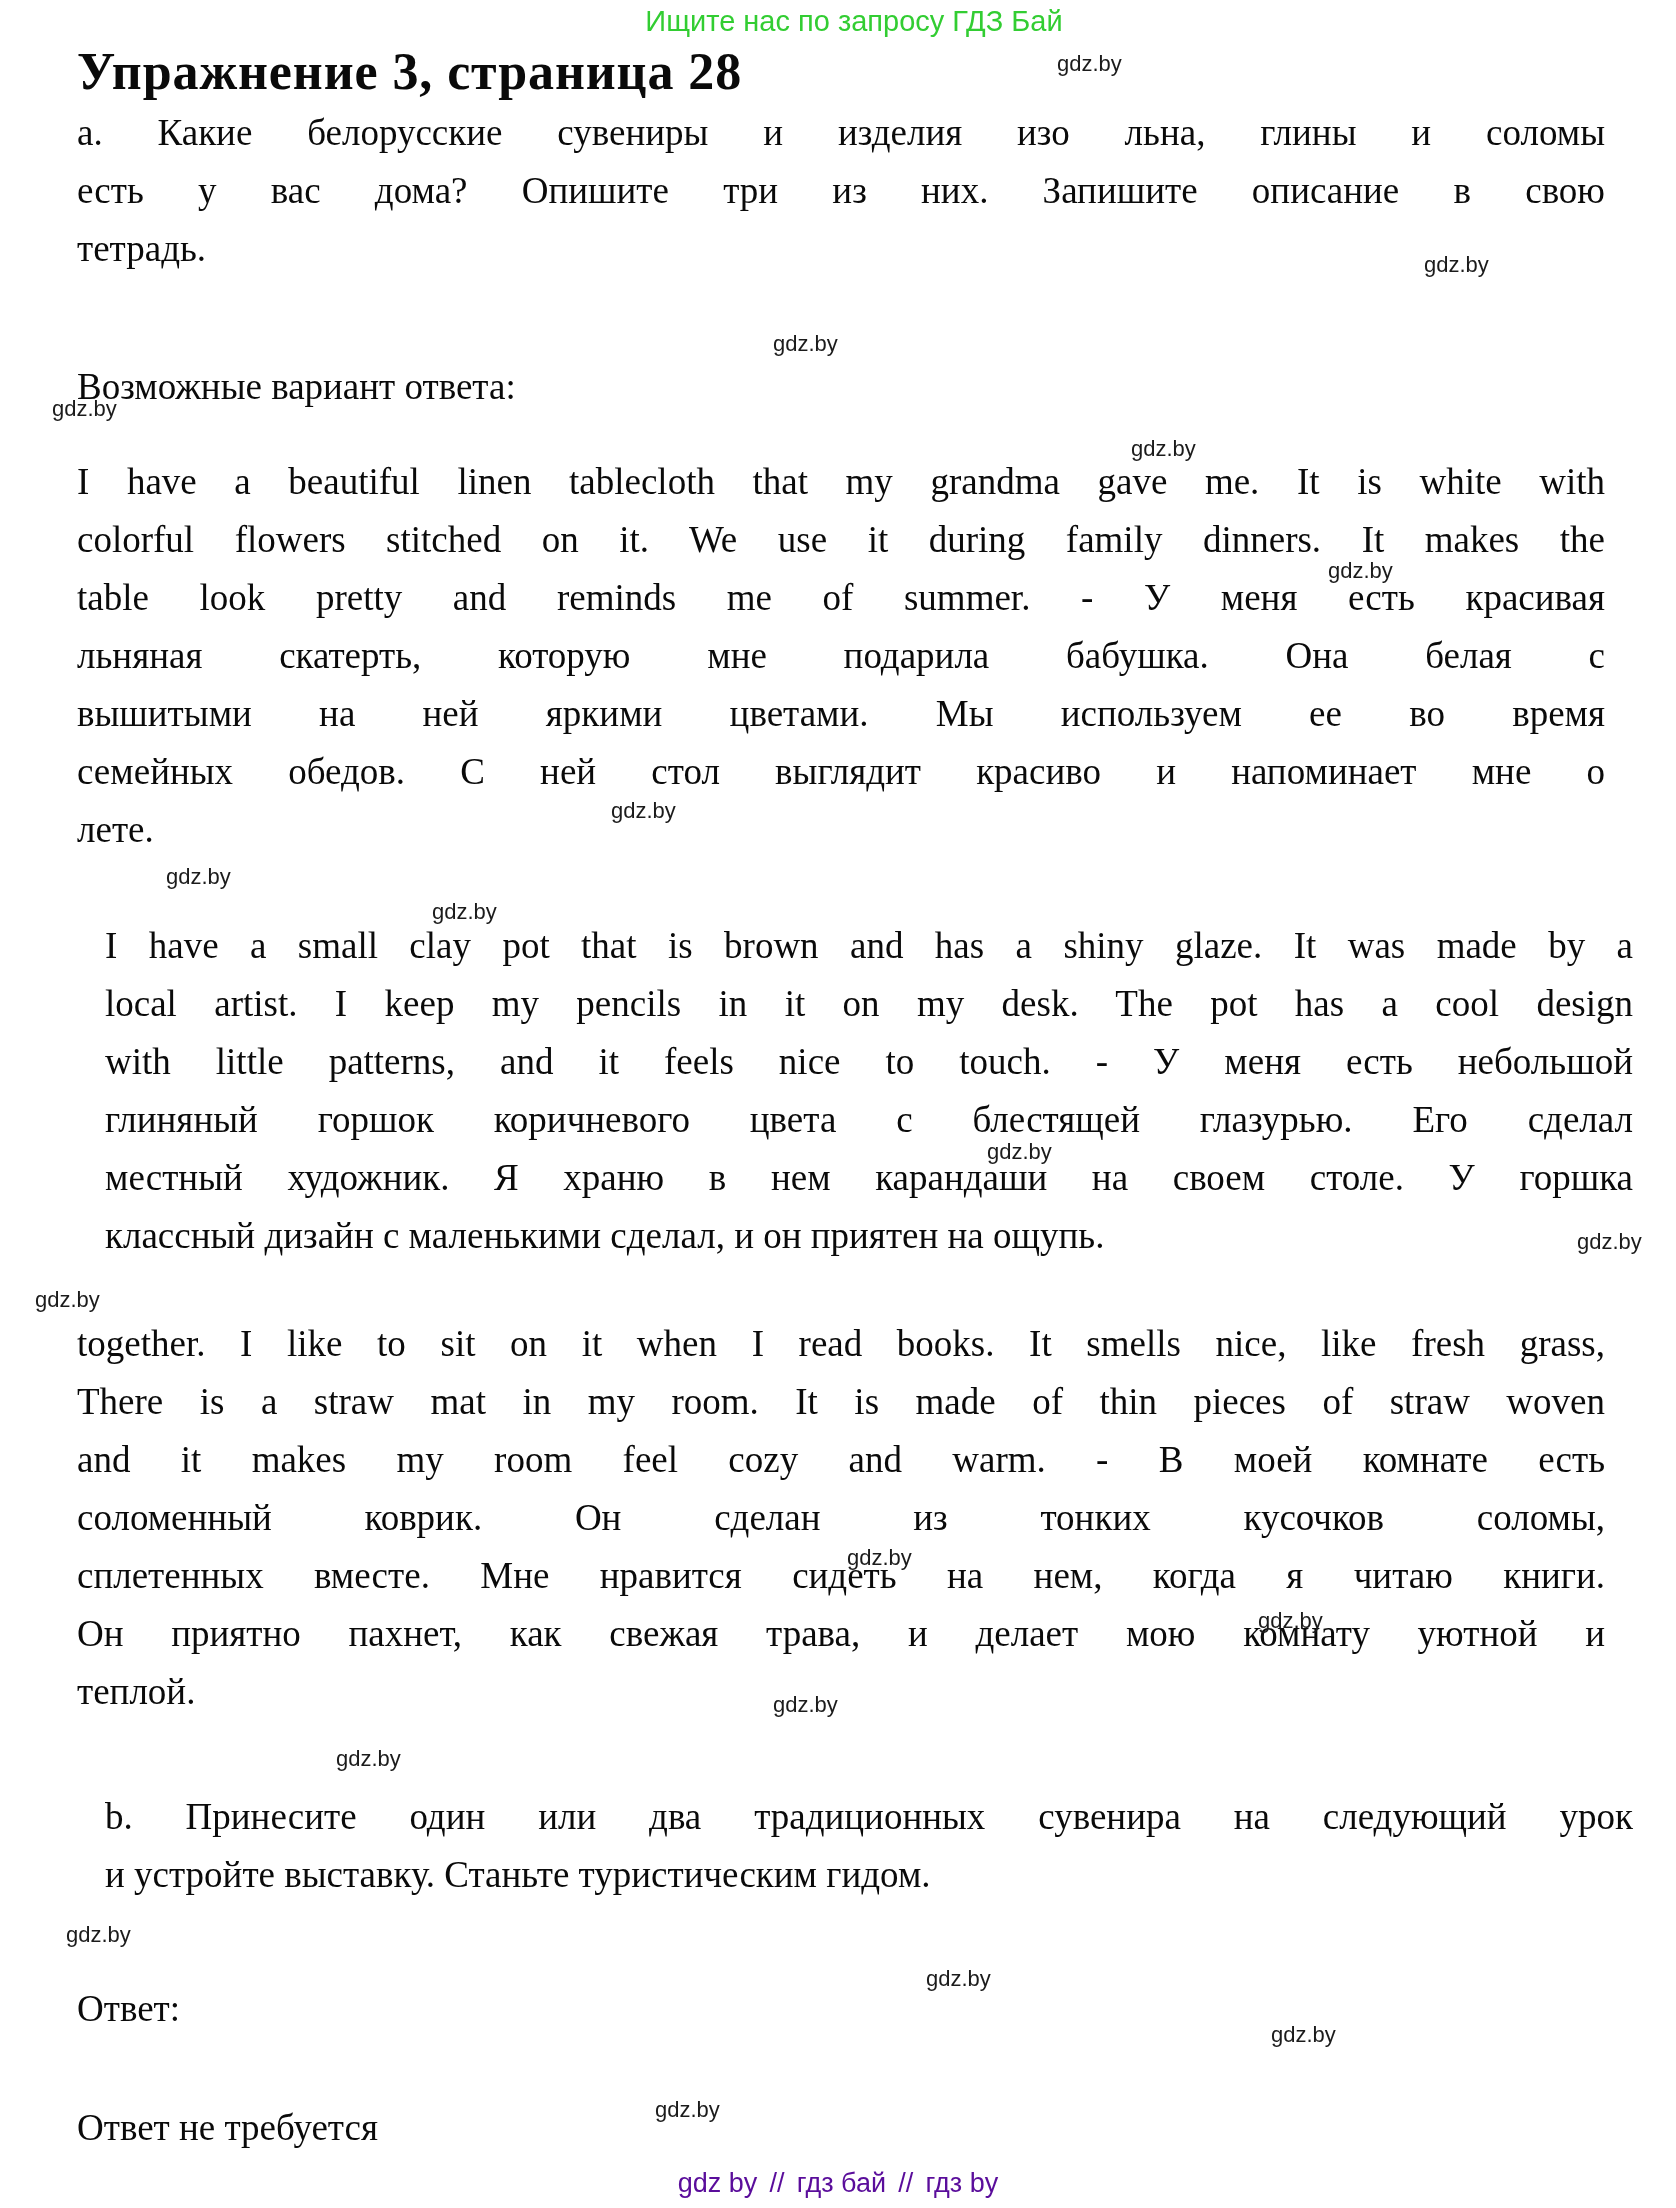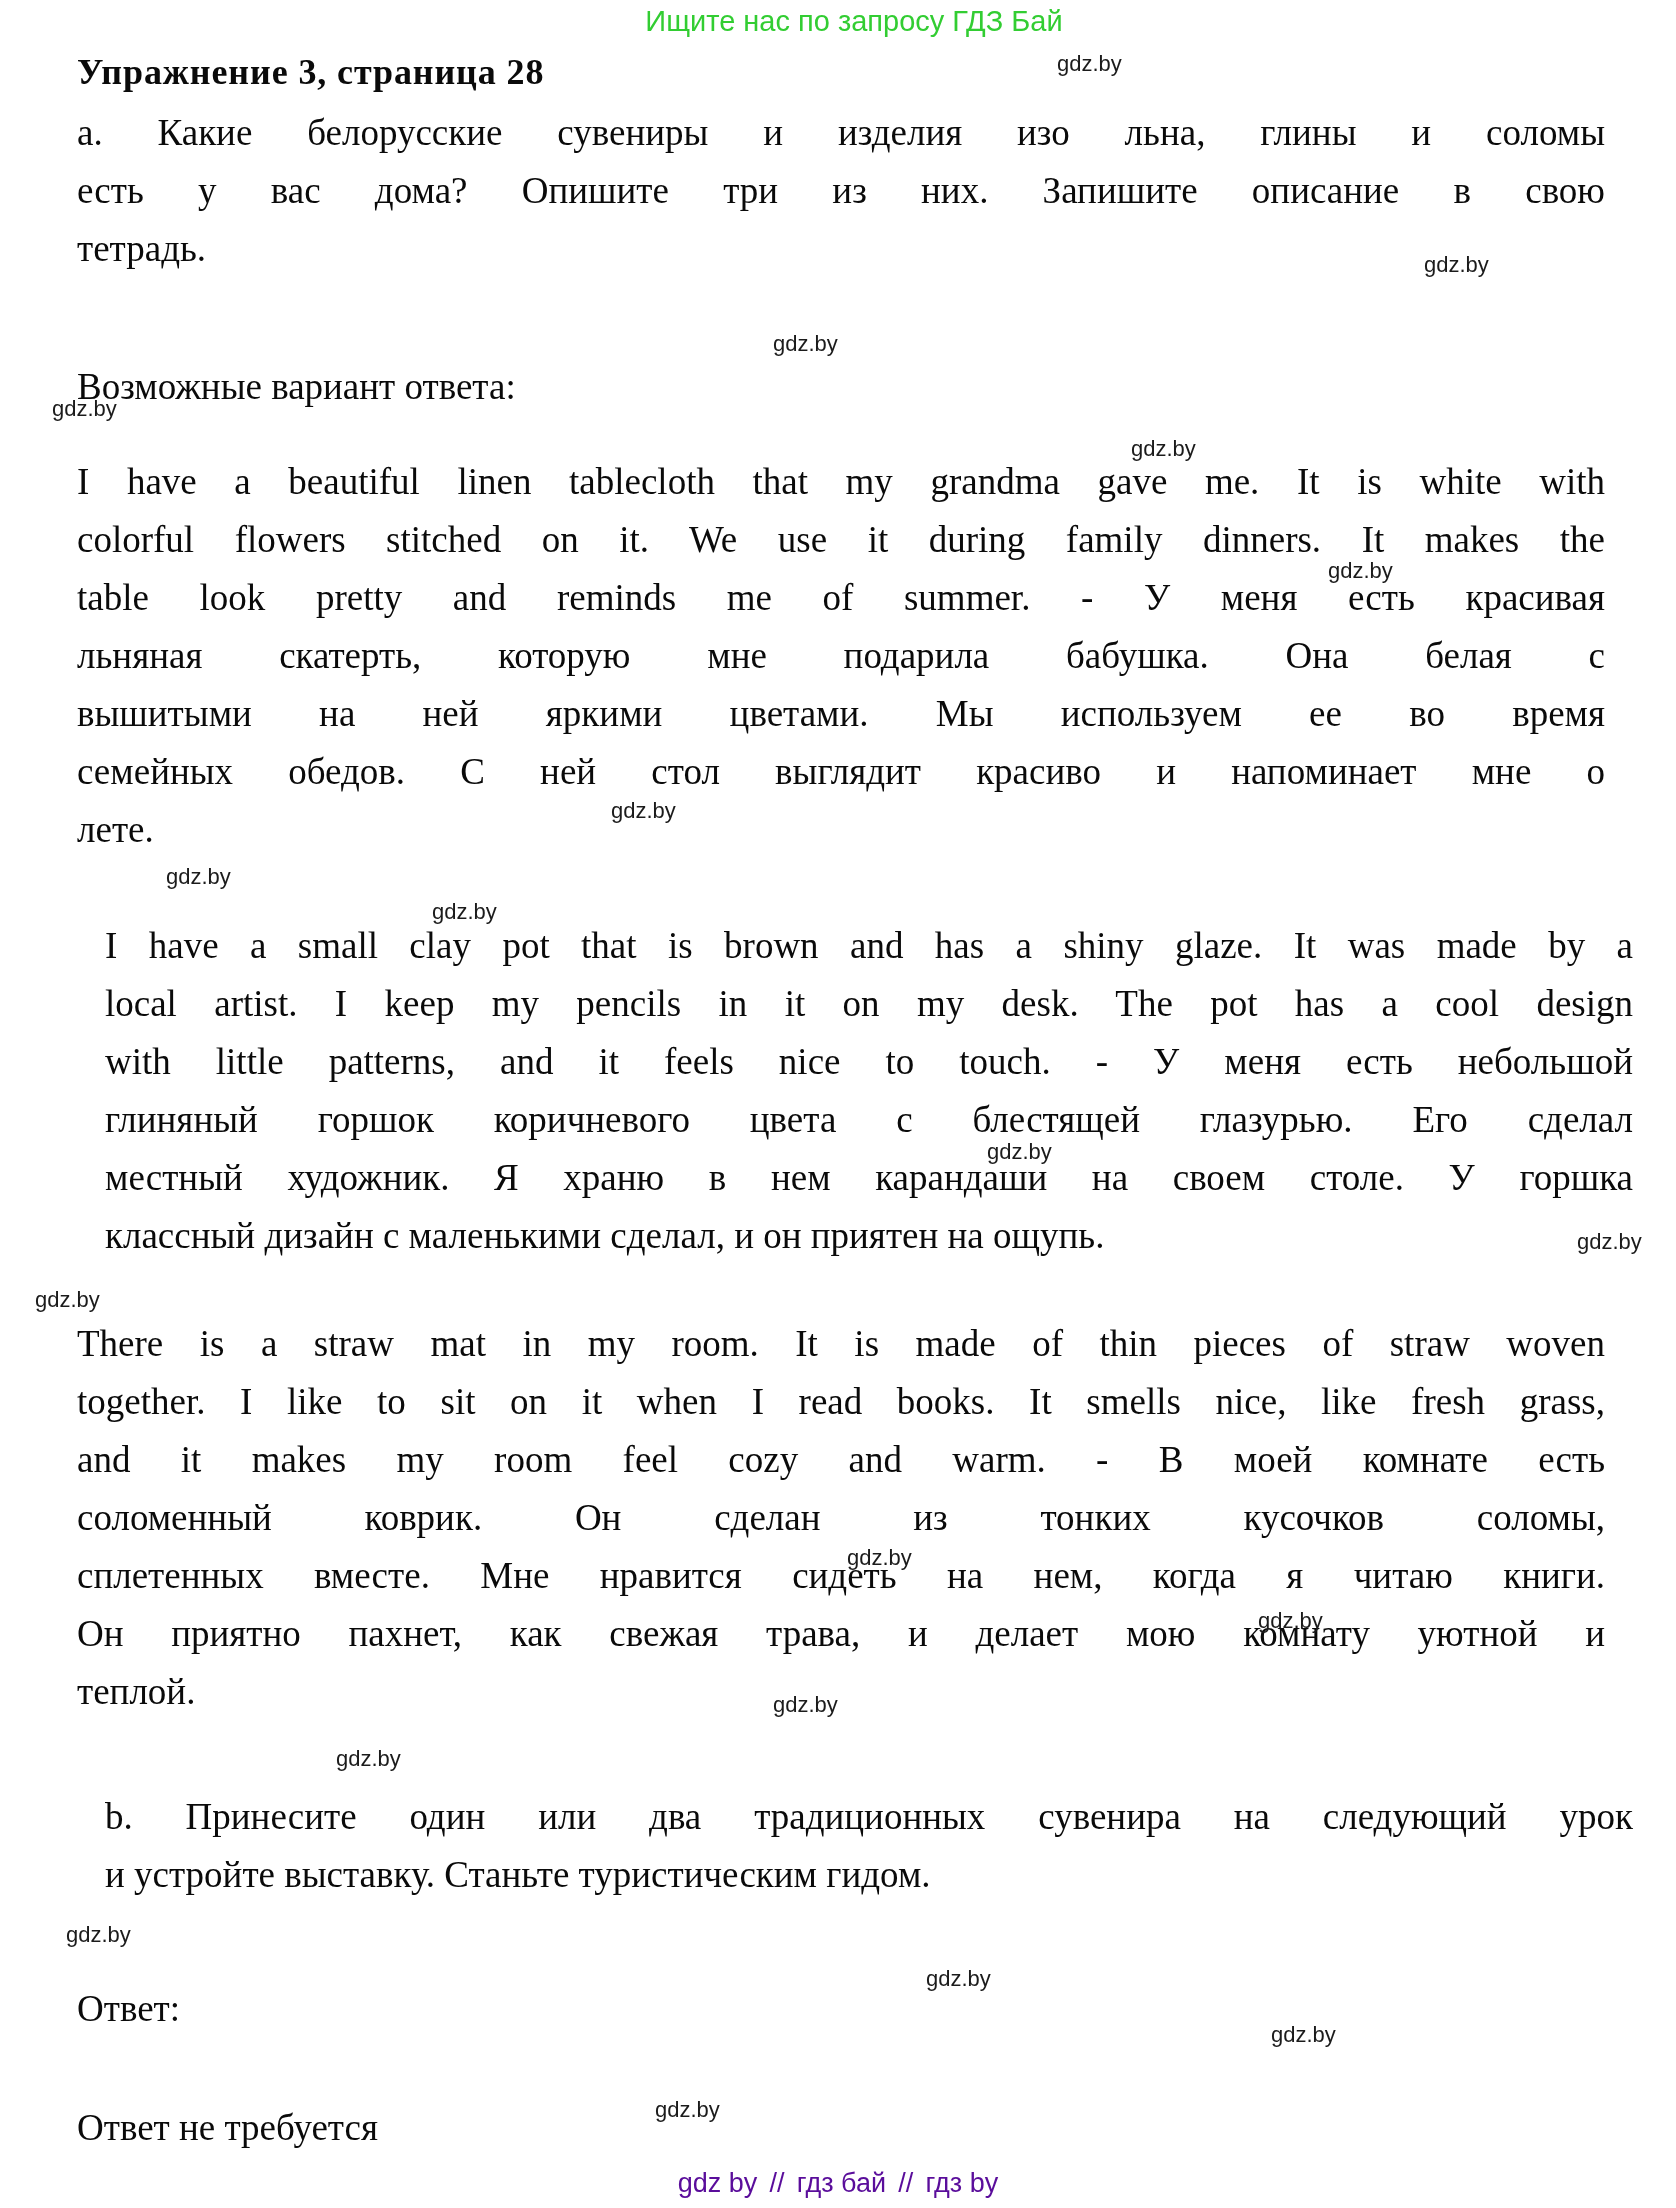--- a/index.html
+++ b/index.html
@@ -27,21 +27,21 @@
     font-family: "Liberation Sans", "DejaVu Sans", sans-serif;
     font-size: 29px;
     line-height: 35px;
     font-weight: 400;
   }
   
   .title {
     position: absolute;
     left: 77px;
     margin: 0;
-    font-size: 36px;
+    font-size: 52px;
     line-height: 58px;
     font-weight: 700;
     letter-spacing: 0.9px;
     white-space: nowrap;
   }
   
   .tblock {
     position: absolute;
     left: 77px;
     width: 1528px;
@@ -119,22 +119,22 @@
   <div class="tblock" id="answer2" style="top: 917px; margin-left: 28px;">
       <div class="line">I have a small clay pot that is brown and has a shiny glaze. It was made by a</div>
       <div class="line">local artist. I keep my pencils in it on my desk. The pot has a cool design</div>
       <div class="line">with little patterns, and it feels nice to touch. - У меня есть небольшой</div>
       <div class="line">глиняный горшок коричневого цвета с блестящей глазурью. Его сделал</div>
       <div class="line">местный художник. Я храню в нем карандаши на своем столе. У горшка</div>
       <div class="line last">классный дизайн с маленькими сделал, и он приятен на ощупь.</div>
     </div>
 
   <div class="tblock" id="answer3" style="top: 1315px;">
+      <div class="line">together. I like to sit on it when I read books. It smells nice, like fresh grass,</div>
       <div class="line">There is a straw mat in my room. It is made of thin pieces of straw woven</div>
-      <div class="line">together. I like to sit on it when I read books. It smells nice, like fresh grass,</div>
       <div class="line">and it makes my room feel cozy and warm. - В моей комнате есть</div>
       <div class="line">соломенный коврик. Он сделан из тонких кусочков соломы,</div>
       <div class="line">сплетенных вместе. Мне нравится сидеть на нем, когда я читаю книги.</div>
       <div class="line">Он приятно пахнет, как свежая трава, и делает мою комнату уютной и</div>
       <div class="line last">теплой.</div>
     </div>
 
   <div class="tblock" id="task-b" style="top: 1788px; margin-left: 28px;">
       <div class="line">b. Принесите один или два традиционных сувенира на следующий урок</div>
       <div class="line last">и устройте выставку. Станьте туристическим гидом.</div>

